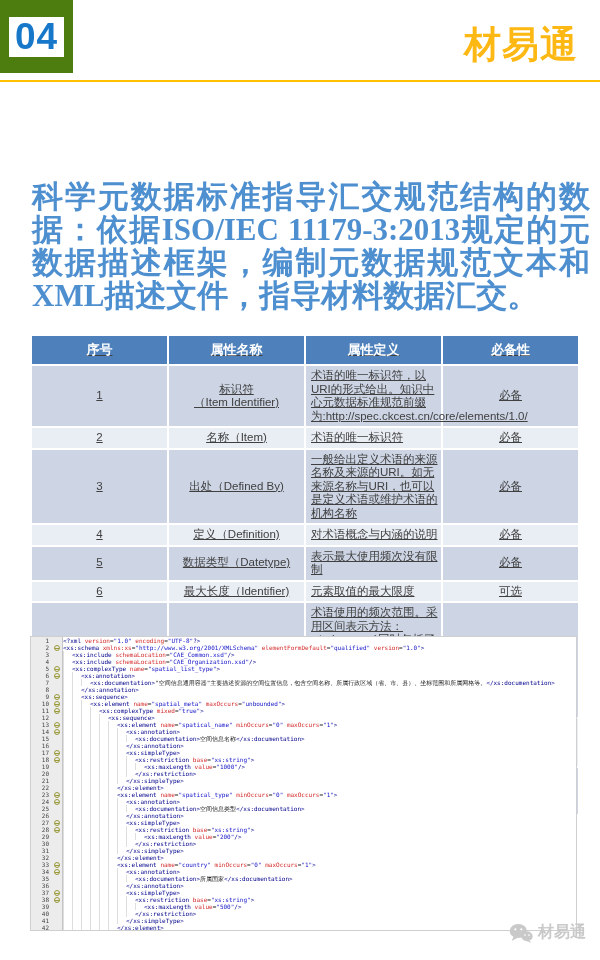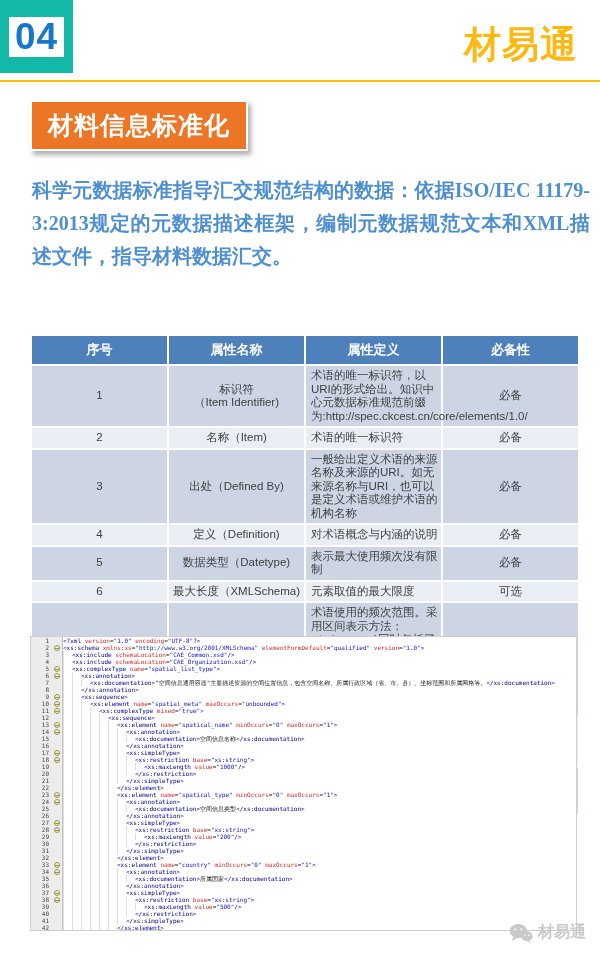--- a/index.html
+++ b/index.html
@@ -1,38 +1,38 @@
 <!DOCTYPE html>
 <html><head>
 <meta charset="utf-8">
 <style>
   html,body{margin:0;padding:0;background:#fff;}
   .slide{position:relative;width:600px;height:960px;background:#fff;overflow:hidden;
          font-family:"Liberation Sans","DejaVu Sans",sans-serif;}
   
-  .num-box{position:absolute;left:0;top:0;width:73px;height:73px;background:#14b8a6;
+  .num-box{position:absolute;left:0;top:0;width:73px;height:73px;background:#4d7c0f;
            display:flex;align-items:center;justify-content:center;}
   .num-box span{background:#fff;color:#1777C9;font-weight:bold;font-size:37px;
                 line-height:40px;padding:0 6px;letter-spacing:1px;}
   .page-title{position:absolute;left:92px;top:18px;font-size:35px;font-weight:900;
               color:#333;letter-spacing:2px;margin:0;}
   .brand{position:absolute;right:22px;top:20px;font-size:37px;font-weight:900;color:#FDB813;
          text-shadow:1px 1px 0 #fff;letter-spacing:1px;}
   .gold-line{position:absolute;left:0;top:80px;width:600px;height:2px;background:#FFC000;}
   
   .badge{position:absolute;left:30px;top:100px;background:#EC7625;color:#fff;
          border:2px solid #fff;box-shadow:3px 4px 5px rgba(110,110,110,.55);
          font-size:25px;font-weight:bold;padding:7px 16px;letter-spacing:1px;}
   
-  .intro{position:absolute;left:32px;top:174px;width:558px;margin:0;
+  .intro{position:absolute;left:32px;top:180px;width:558px;margin:0;
          font-family:"Liberation Serif","DejaVu Serif",serif;font-weight:bold;
-         color:#4E8FD0;font-size:20px;line-height:33px;text-align:justify;}
+         color:#4E8FD0;font-size:31px;line-height:33px;text-align:justify;}
   
   .attr-table{position:absolute;left:30px;top:334px;width:550px;border-collapse:collapse;
-              table-layout:fixed;font-size:11.5px;color:#404040;}
+              table-layout:fixed;font-size:11.5px;color:#404040;text-decoration:underline;}
   .attr-table th{background:#4E81BB;color:#fff;font-size:13px;font-weight:bold;
                  padding:5px 2px;border:2px solid #fff;}
   .attr-table td{border:2px solid #fff;padding:3px 2px;vertical-align:middle;line-height:13.5px;}
   .attr-table tr:nth-child(odd) td{background:#CDD5E5;}
   .attr-table tr:nth-child(even) td{background:#E9EDF4;}
   .attr-table .c-no{width:40px;text-align:center;}
   .attr-table .c-name{width:133px;text-align:center;white-space:pre-line;}
   .attr-table .c-def{width:321px;text-align:left;padding-left:5px;padding-right:3px;}
   .attr-table .c-req{width:48px;text-align:center;}
   
@@ -62,21 +62,20 @@
 <body>
 
 <div class="slide">
 
   <div class="num-box">
     <span>04</span>
   </div>
   <div class="brand">材易通</div>
   <div class="gold-line"></div>
 
-  <div class="badge">材料信息标准化</div>
 
   <p class="intro">科学元数据标准指导汇交规范结构的数据：依据ISO/IEC 11179-3:2013规定的元数据描述框架，编制元数据规范文本和XML描述文件，指导材料数据汇交。</p>
 
   <table class="attr-table">
     <thead>
         <tr id="thead-row">
           <th>序号</th>
           <th>属性名称</th>
           <th>属性定义</th>
           <th>必备性</th>
@@ -109,21 +108,21 @@
           <td class="c-req">必备</td>
         </tr>
         <tr>
           <td class="c-no">5</td>
           <td class="c-name">数据类型（Datetype)</td>
           <td class="c-def">表示最大使用频次没有限制</td>
           <td class="c-req">必备</td>
         </tr>
         <tr>
           <td class="c-no">6</td>
-          <td class="c-name">最大长度（XMLSchema)</td>
+          <td class="c-name">最大长度（Identifier)</td>
           <td class="c-def">元素取值的最大限度</td>
           <td class="c-req">可选</td>
         </tr>
         <tr>
           <td class="c-no">7</td>
           <td class="c-name">频次范围
 （Occurrence)</td>
           <td class="c-def">术语使用的频次范围。采用区间表示方法：（min，max)同时包括了对必备性和最大使用频率的定义。min=0表示可选；min=1表示必备；max=∞；表示最大使用频次没有限制</td>
           <td class="c-req">必备</td>
         </tr>

